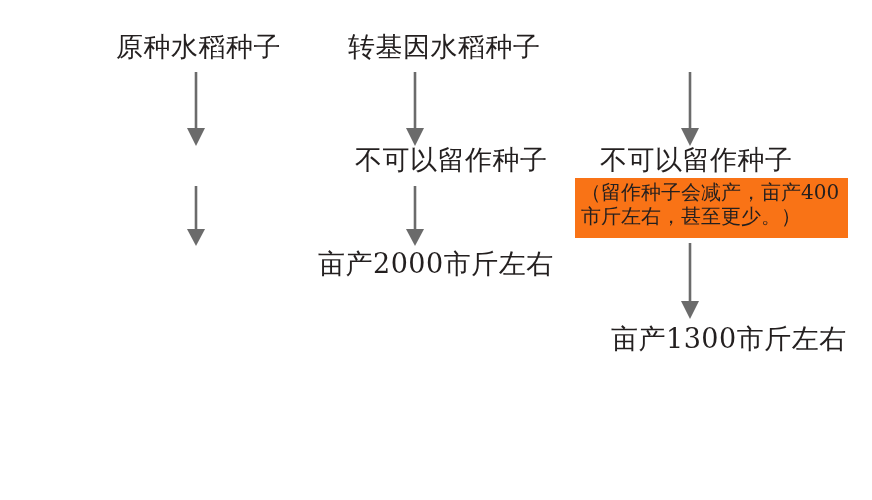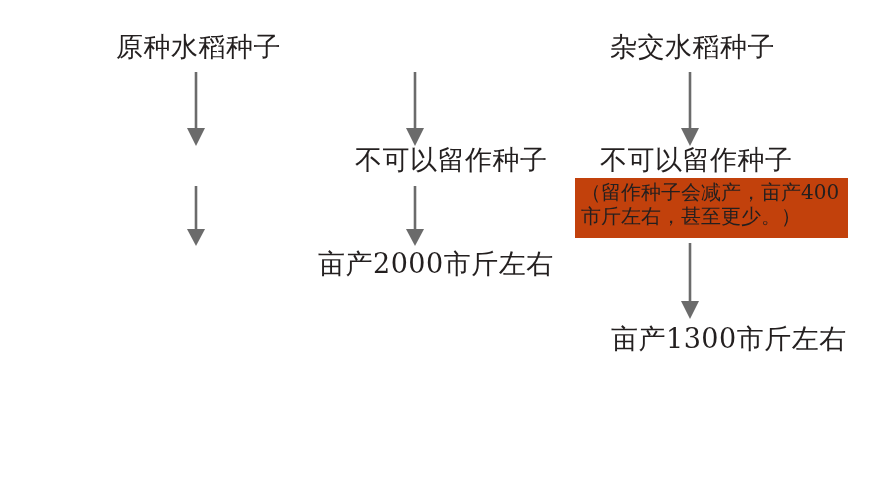--- a/index.html
+++ b/index.html
@@ -29,21 +29,21 @@
   .arrow {
     position: absolute;
   }
   .arrow svg {
     display: block;
     overflow: visible;
   }
   .note-box {
     position: absolute;
     box-sizing: border-box;
-    background: #c2410c;
+    background: #f97316;
     color: #231f1f;
     font-family: "DejaVu Serif", "Liberation Serif", serif;
     font-size: 20px;
     line-height: 1.18;
     letter-spacing: 0px;
     padding: 3px 4px 3px 6px;
     white-space: pre-line;
   }
 </style>
 </head>
@@ -62,40 +62,40 @@
 
 
   <div class="arrow" style="left:182px; top:186px;">
     <svg width="28" height="62" viewBox="0 0 28 62">
       <line x1="14" y1="0" x2="14" y2="45" stroke="#6b6b6b" stroke-width="2.6"></line>
       <polygon points="5,43 23,43 14,60" fill="#6b6b6b"></polygon>
     </svg>
   </div>
 
 
+  <div class="node" style="left:348px; top:33px;">转基因水稻种子</div>
 
   <div class="arrow" style="left:401px; top:72px;">
     <svg width="28" height="76" viewBox="0 0 28 76">
       <line x1="14" y1="0" x2="14" y2="58" stroke="#6b6b6b" stroke-width="2.6"></line>
       <polygon points="5,56 23,56 14,74" fill="#6b6b6b"></polygon>
     </svg>
   </div>
 
   <div class="node" style="left:355px; top:146px;">不可以留作种子</div>
 
   <div class="arrow" style="left:401px; top:186px;">
     <svg width="28" height="62" viewBox="0 0 28 62">
       <line x1="14" y1="0" x2="14" y2="45" stroke="#6b6b6b" stroke-width="2.6"></line>
       <polygon points="5,43 23,43 14,60" fill="#6b6b6b"></polygon>
     </svg>
   </div>
 
   <div class="node" style="left:318px; top:250px;text-align:right;">亩产2000市斤左右</div>
 
-  <div class="node" style="left:610px; top:33px;">杂交水稻种子</div>
 
   <div class="arrow" style="left:676px; top:72px;">
     <svg width="28" height="76" viewBox="0 0 28 76">
       <line x1="14" y1="0" x2="14" y2="58" stroke="#6b6b6b" stroke-width="2.6"></line>
       <polygon points="5,56 23,56 14,74" fill="#6b6b6b"></polygon>
     </svg>
   </div>
 
   <div class="node" style="left:600px; top:146px;">不可以留作种子</div>
 

